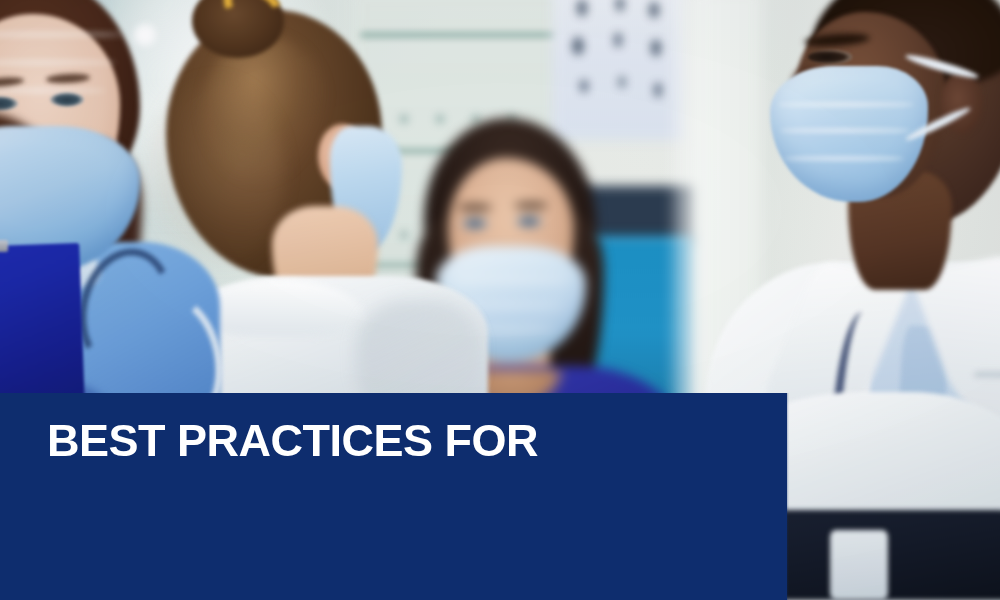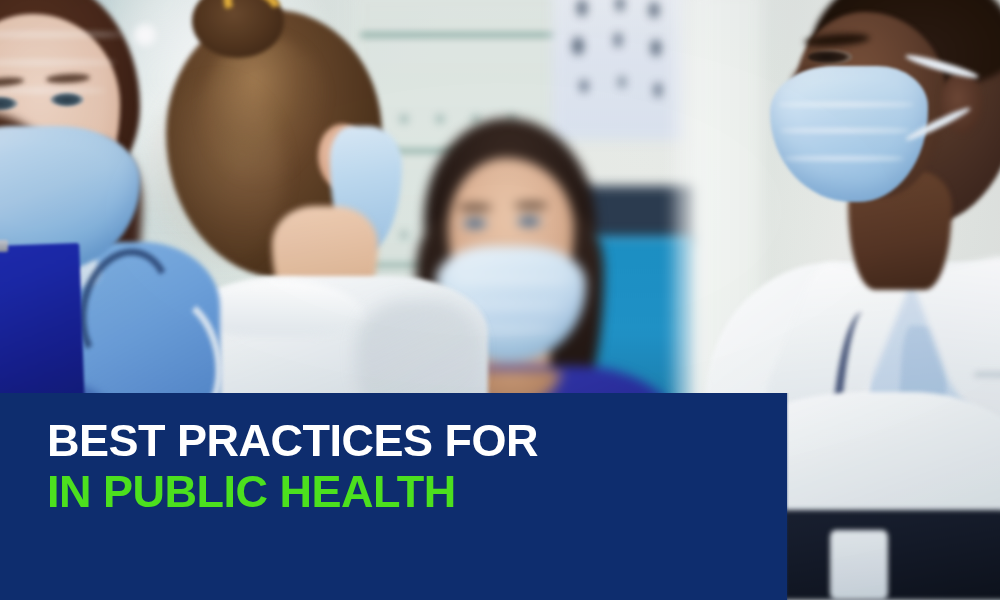--- a/index.html
+++ b/index.html
@@ -840,18 +840,17 @@
       <div class="clipboard-clip"></div>
 
     </div>
 
     <div class="photo-grade"></div>
   </div>
 
   <div class="banner" style="background: rgb(14, 45, 110);">
     <div class="banner-inner">
       <div class="title-line white" style="color: rgb(255, 255, 255);">BEST PRACTICES FOR</div>
-      <div class="title-line green" style="color: rgb(76, 224, 30);">IN PUBLIC HEALTH</div>
     </div>
   </div>
   <div class="banner-edge-glow"></div>
 
 </div>
 
 </body></html>

